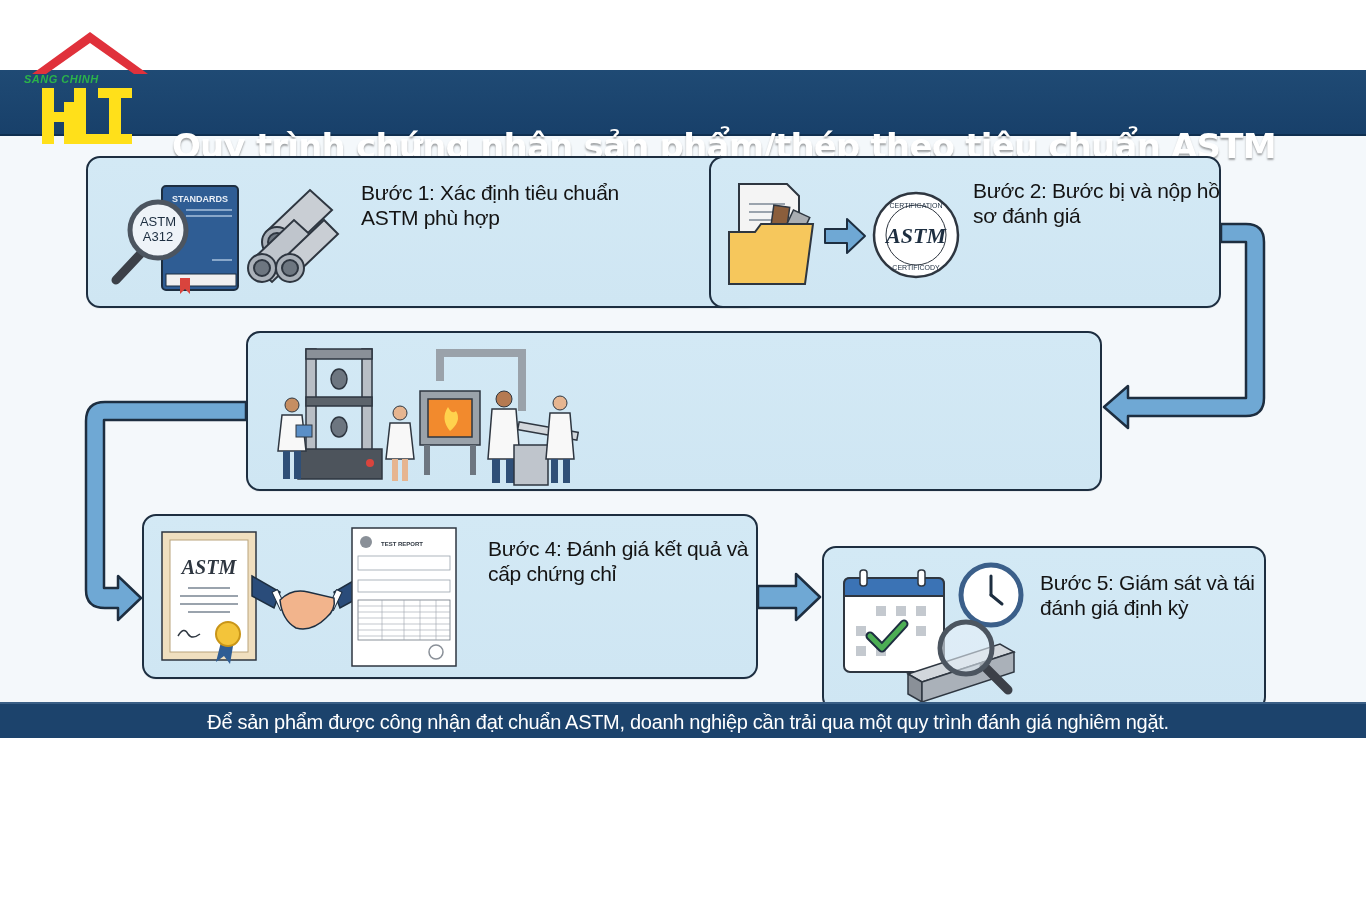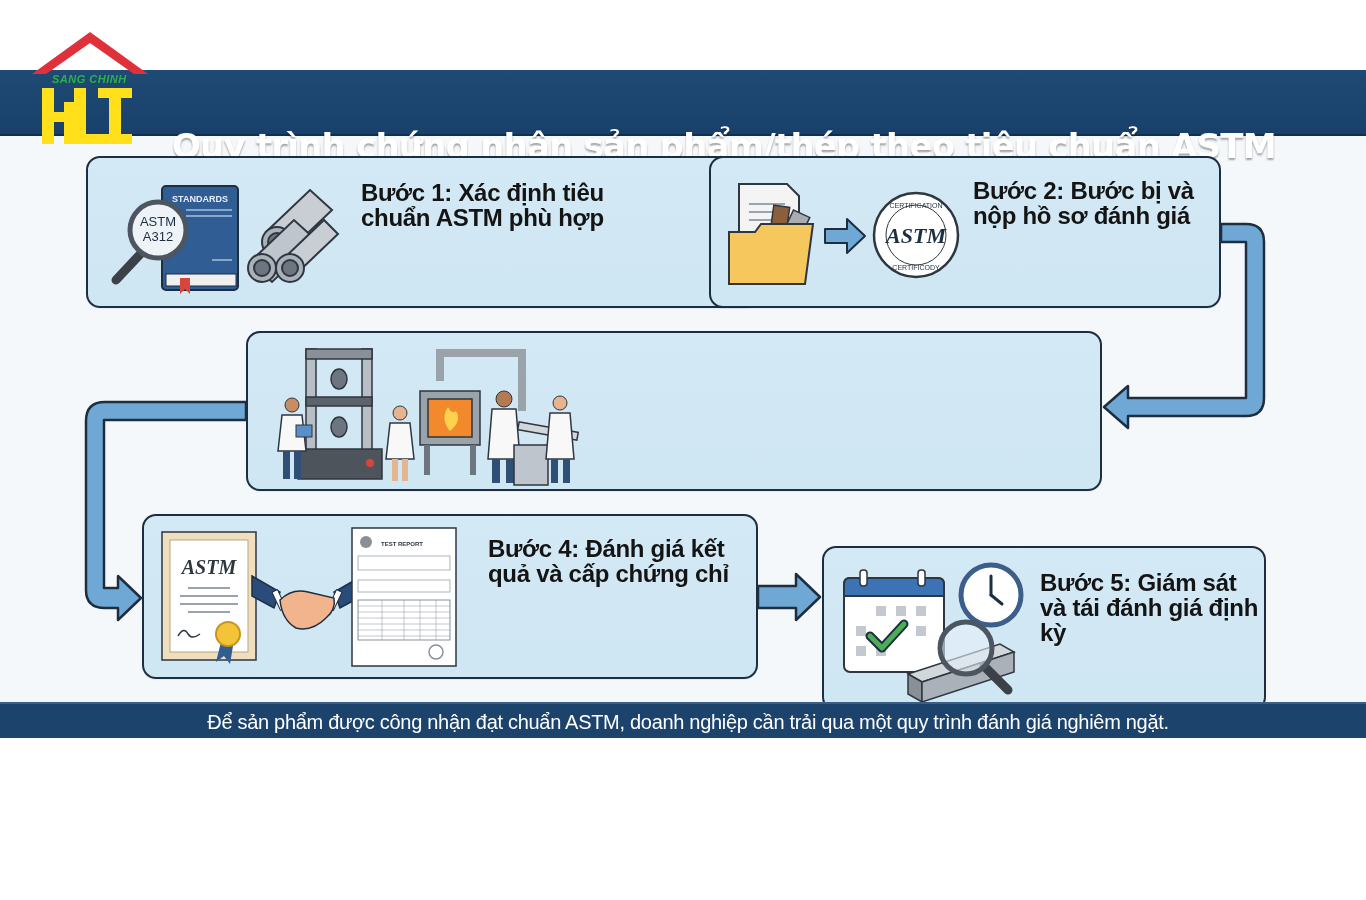--- a/index.html
+++ b/index.html
@@ -22,21 +22,21 @@
       position: absolute; left: 172px; top: 78px;
       font-family: "DejaVu Sans", "Liberation Sans", sans-serif;
       font-size: 34px; font-weight: bold; color: #ffffff; letter-spacing: -0.8px;
       text-shadow: 0 2px 2px rgba(0,0,0,0.35);
       white-space: nowrap;
       margin-top: 48px;
     }
 
     .logo { position: absolute; left: 30px; top: 30px; width: 120px; height: 118px; }
     .logo-brand {
-      position: absolute; left: 52px; top: 73px; width: 100px;
+      position: absolute; left: 24px; top: 73px; width: 100px;
       font-size: 11px; font-style: italic; font-weight: bold; color: #2bb34a;
       letter-spacing: 0.5px; white-space: nowrap;
     }
 
     .footer-band {
       position: absolute; left: 0; top: 702px; width: 1366px; height: 36px;
       background: #1c436c; border-top: 2px solid #3a5f86;
     }
     .footer-text {
       position: absolute; left: 0; top: 711px; width: 1376px; text-align: center;
@@ -44,21 +44,21 @@
     }
 
     .card {
       position: absolute;
       background: linear-gradient(180deg, #d3e9f5 0%, #cfe6f3 100%);
       border: 2.5px solid #1d2e40;
       border-radius: 14px;
       box-shadow: 0 1px 0 rgba(0,0,0,0.05);
     }
     .card-title {
-      position: absolute; font-size: 24px; color: #141414; line-height: 25px; letter-spacing: -0.3px; font-weight: bold;
+      position: absolute; font-size: 21px; color: #141414; line-height: 25px; letter-spacing: -0.3px;
     }
 
     #card1 { left: 86px; top: 156px; width: 674px; height: 152px; padding-left: 20px; }
     #card2 { left: 709px; top: 156px; width: 512px; height: 152px; }
     #card3 { left: 246px; top: 331px; width: 856px; height: 160px; }
     #card4 { left: 142px; top: 514px; width: 616px; height: 165px; }
     #card5 { left: 822px; top: 514px; width: 444px; height: 165px; margin-top: 32px; }
 
     .t1 { left: 273px; top: 22px; width: 290px; }
     .t2 { left: 262px; top: 20px; width: 250px; }

